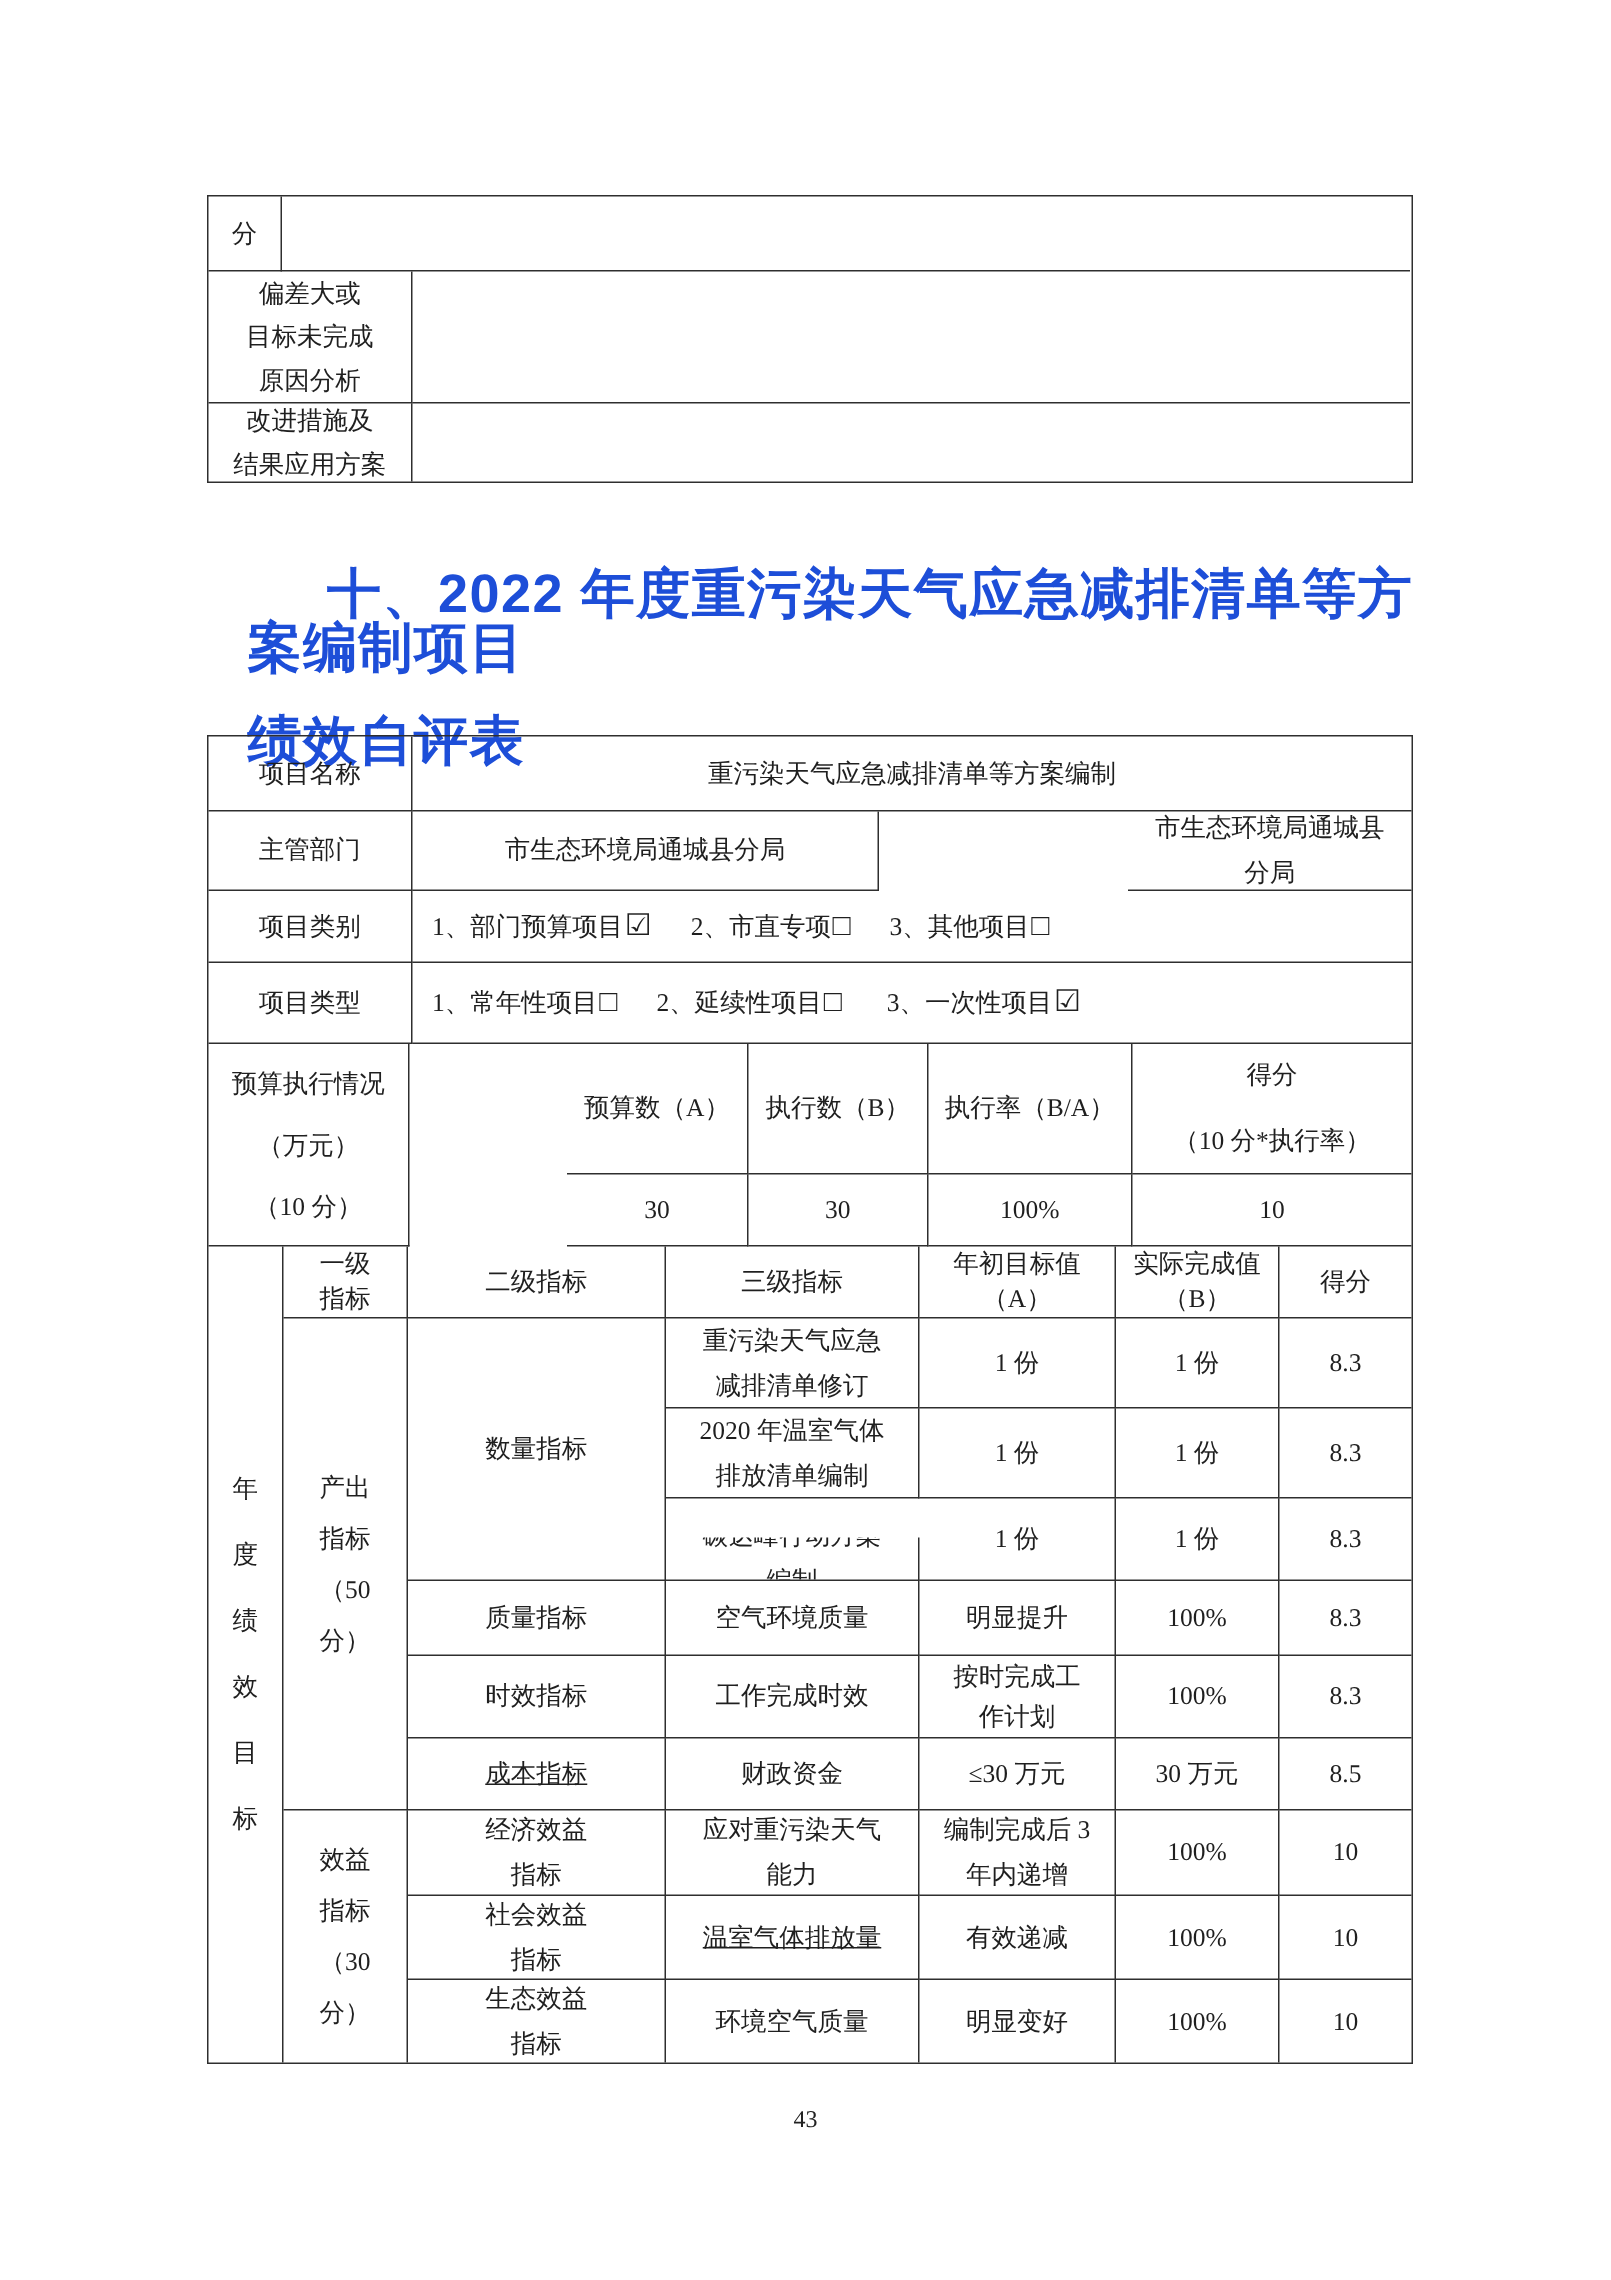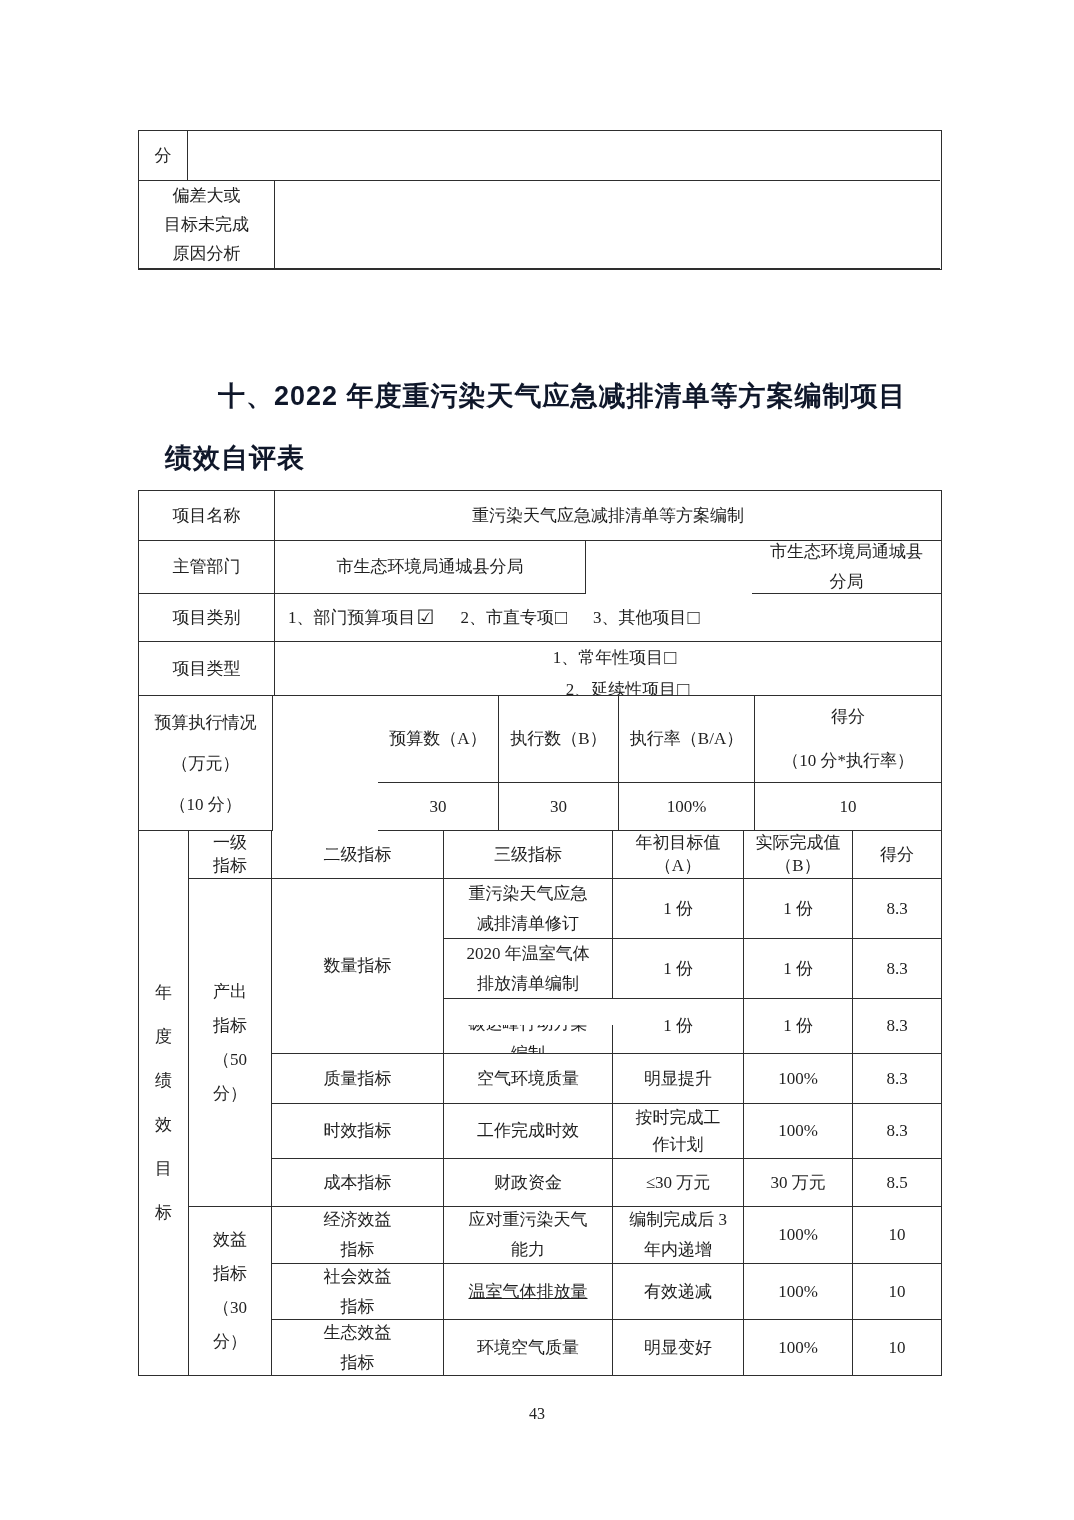--- a/index.html
+++ b/index.html
@@ -26,21 +26,21 @@
     position:absolute; left:138px; top:130px; width:802px;
     border:1px solid #2e2e2e; box-sizing:content-box;
   }
   .trow { display:flex; }
   .top-table .lh29 { line-height:29px; }
 
   
   .doc-title {
     position:absolute; left:165px; top:378px; width:800px;
     font-family:"Liberation Sans","DejaVu Sans",sans-serif;
-    font-weight:bold; font-size:27px; color:#0f172a; letter-spacing:1px;
+    font-weight:bold; font-size:36px; color:#1d4ed8; letter-spacing:1px;
   }
   .doc-title .t1 { text-indent:53px; line-height:36px; }
   .doc-title .t2 { margin-top:26px; line-height:36px; }
 
   
   .main-table {
     position:absolute; left:138px; top:490px; width:802px;
     border:1px solid #2e2e2e;
   }
   .g1 { display:grid; grid-template-columns:136px 311px 166px 189px;
@@ -75,20 +75,25 @@
     <div class="trow">
       <div class="cell" style="width:49px;height:50px;">分</div>
       <div class="cell nr" style="width:752px;height:50px;"></div>
     </div>
     <div class="trow">
       <div class="cell ml lh29" style="width:136px;height:88px;">偏差大或
 目标未完成
 原因分析</div>
       <div class="cell nr" style="width:665px;height:88px;"></div>
     </div>
+    <div class="trow">
+      <div class="cell ml lh29 nb" style="width:136px;height:52px;">改进措施及
+结果应用方案</div>
+      <div class="cell nr nb" style="width:665px;height:52px;"></div>
+    </div>
   </div>
 
   <div class="doc-title">
     <div class="t1">十、2022 年度重污染天气应急减排清单等方案编制项目</div>
     <div class="t2">绩效自评表</div>
   </div>
 
   <div class="main-table">
 
     <div class="g1">
@@ -110,21 +115,21 @@
             <span>2、市直专项</span>
             <span class="box">□</span>
           </span>
         <span class="opt gap26">
             <span>3、其他项目</span>
             <span class="box">□</span>
           </span>
       </div>
 
       <div class="cell" style="grid-area:4/1/5/2;">项目类型</div>
-      <div class="cell nr left opts" style="grid-area:4/2/5/5;flex-direction:column;">
+      <div class="cell nr left opts" style="grid-area:4/2/5/5;">
         <span class="opt">
             <span>1、常年性项目</span>
             <span class="box">□</span>
           </span>
         <span class="opt gap26">
             <span>2、延续性项目</span>
             <span class="box">□</span>
           </span>
         <span class="opt gap64">
             <span>3、一次性项目</span>
@@ -196,21 +201,21 @@
       <div class="cell" style="grid-area:5/6/6/7;">100%</div>
       <div class="cell nr" style="grid-area:5/7/6/8;">8.3</div>
 
       <div class="cell" style="grid-area:6/3/7/4;">时效指标</div>
       <div class="cell" style="grid-area:6/4/7/5;">工作完成时效</div>
       <div class="cell ml" style="grid-area:6/5/7/6; line-height:1.6;">按时完成工
 作计划</div>
       <div class="cell" style="grid-area:6/6/7/7;">100%</div>
       <div class="cell nr" style="grid-area:6/7/7/8;">8.3</div>
 
-      <div class="cell" style="grid-area:7/3/8/4;">成本指标</div>
+      <div class="cell" style="grid-area:7/3/8/4;text-decoration:underline;">成本指标</div>
       <div class="cell" style="grid-area:7/4/8/5;">财政资金</div>
       <div class="cell" style="grid-area:7/5/8/6;">≤30 万元</div>
       <div class="cell" style="grid-area:7/6/8/7;">30 万元</div>
       <div class="cell nr" style="grid-area:7/7/8/8;">8.5</div>
 
       <div class="cell ml nb grp" style="grid-area:8/2/11/3;">效益
 指标
 （30
 分）</div>
 

